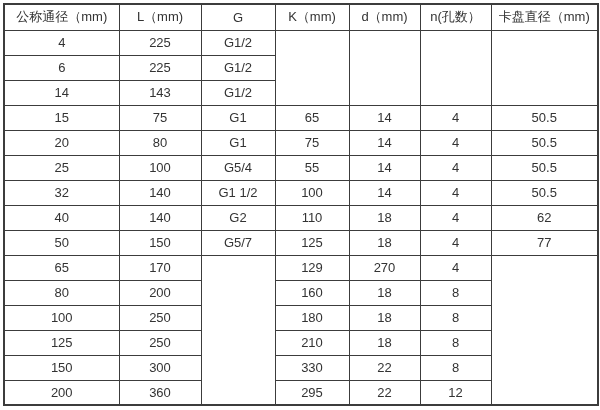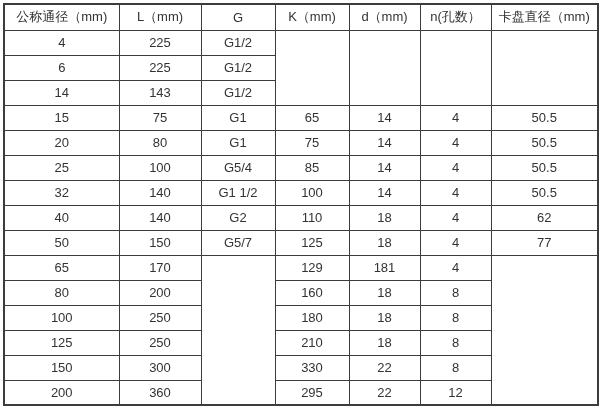--- a/index.html
+++ b/index.html
@@ -103,21 +103,21 @@
       <td>G1</td>
       <td>75</td>
       <td>14</td>
       <td>4</td>
       <td>50.5</td>
     </tr>
     <tr>
       <td>25</td>
       <td>100</td>
       <td>G5/4</td>
-      <td>85</td>
+      <td>55</td>
       <td>14</td>
       <td>4</td>
       <td>50.5</td>
     </tr>
     <tr>
       <td>32</td>
       <td>140</td>
       <td>G1 1/2</td>
       <td>100</td>
       <td>14</td>
@@ -140,21 +140,21 @@
       <td>125</td>
       <td>18</td>
       <td>4</td>
       <td>77</td>
     </tr>
     <tr>
       <td>65</td>
       <td>170</td>
       <td rowspan="6"></td>
       <td>129</td>
-      <td>181</td>
+      <td>270</td>
       <td>4</td>
       <td rowspan="6"></td>
     </tr>
     <tr>
       <td>80</td>
       <td>200</td>
       <td>160</td>
       <td>18</td>
       <td>8</td>
     </tr>

